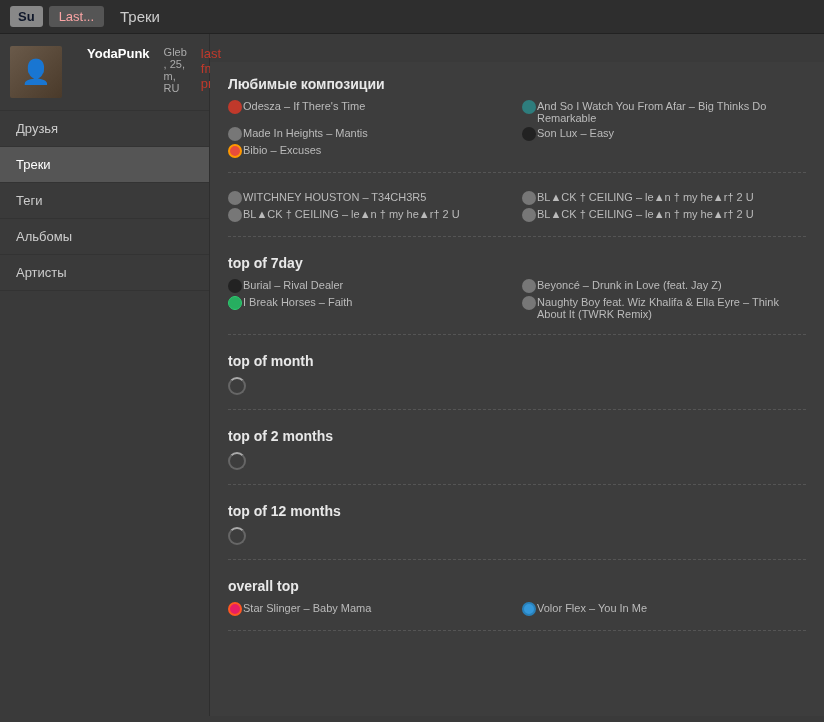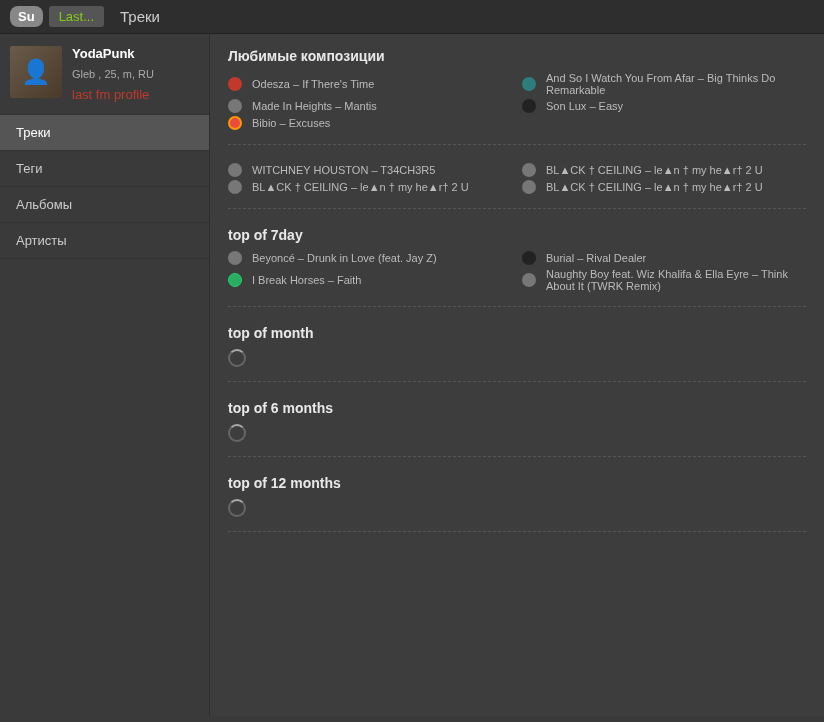--- a/index.html
+++ b/index.html
@@ -17,30 +17,30 @@
     .header {
       background: #2e2e2e;
       display: flex;
       align-items: center;
       padding: 6px 10px;
       gap: 6px;
       border-bottom: 1px solid #222;
     }
     .tab-su {
       background: #888;
-      color: #ffffff;
+      color: #0f172a;
       padding: 3px 8px;
-      border-radius: 8px;
+      border-radius: 3px;
       font-weight: bold;
       font-size: 13px;
       cursor: pointer;
     }
     .tab-last {
       background: #555;
-      color: #84cc16;
+      color: #fca5a5;
       padding: 3px 10px;
       border-radius: 3px;
       font-size: 13px;
       cursor: pointer;
     }
     .header-title {
       color: #ccc;
       font-size: 15px;
       margin-left: 10px;
     }
@@ -79,22 +79,23 @@
       width: 100%;
       height: 100%;
       background: linear-gradient(135deg, #6a5a4a 0%, #4a3a2a 100%);
       display: flex;
       align-items: center;
       justify-content: center;
       font-size: 24px;
     }
     .profile-info {
       display: flex;
-      flex-direction: column;
-      gap: 7px;
+      flex-direction: row;
+      gap: 14px;
+      margin-left: 15px;
     }
     .username {
       color: #fff;
       font-weight: bold;
       font-size: 13px;
     }
     .user-meta {
       color: #aaa;
       font-size: 11px;
     }
@@ -116,20 +117,21 @@
       background: #555;
       color: #fff;
     }
 
     
     .main-content {
       flex: 1;
       overflow-y: auto;
       padding: 14px 18px;
       background: #3d3d3d;
+      margin-top: 28px;
     }
 
     .section {
       margin-bottom: 18px;
       border-bottom: 1px dashed #555;
       padding-bottom: 14px;
     }
 
     .section-title {
       color: #e8e8e8;
@@ -139,22 +141,21 @@
     }
 
     .track-list {
       display: grid;
       grid-template-columns: 1fr 1fr;
       gap: 3px 10px;
     }
 
     .track-item {
       display: flex;
-      align-items: center;
-      gap: 10px;
+      gap: 1px;
       font-size: 11px;
       color: #bbb;
     }
 
     .track-icon {
       width: 14px;
       height: 14px;
       border-radius: 50%;
       flex-shrink: 0;
     }
@@ -202,20 +203,21 @@
       <div class="avatar">
         <div class="avatar-face">👤</div>
       </div>
       <div class="profile-info">
         <div class="username">YodaPunk</div>
         <div class="user-meta">Gleb , 25, m, RU</div>
         <a class="profile-link">last fm profile</a>
       </div>
     </div>
     <div id="nav-items">
+        <div class="nav-item">Друзья</div>
         <div class="nav-item active">Треки</div>
         <div class="nav-item">Теги</div>
         <div class="nav-item">Альбомы</div>
         <div class="nav-item">Артисты</div>
       </div>
   </div>
 
   <div class="main-content">
     <div id="sections-container">
         <div class="section">
@@ -260,44 +262,57 @@
             <div class="track-item">
               <div class="track-icon icon-gray"></div>
               <span>BL▲CK † CEILING – le▲n † my he▲r† 2 U</span>
             </div>
           </div>
         </div>
         <div class="section">
           <div class="section-title">top of 7day</div>
           <div class="track-list">
             <div class="track-item">
-              <div class="track-icon icon-gray"></div>
-              <span>Beyoncé – Drunk in Love (feat. Jay Z)</span>
-            </div>
-            <div class="track-item">
               <div class="track-icon icon-dark"></div>
               <span>Burial – Rival Dealer</span>
             </div>
             <div class="track-item">
+              <div class="track-icon icon-gray"></div>
+              <span>Beyoncé – Drunk in Love (feat. Jay Z)</span>
+            </div>
+            <div class="track-item">
               <div class="track-icon icon-green"></div>
               <span>I Break Horses – Faith</span>
             </div>
             <div class="track-item">
               <div class="track-icon icon-gray"></div>
               <span>Naughty Boy feat. Wiz Khalifa &amp; Ella Eyre – Think About It (TWRK Remix)</span>
             </div>
           </div>
         </div>
         <div class="section">
           <div class="section-title">top of month</div>
           <div class="loading-spinner"></div>
         </div>
         <div class="section">
-          <div class="section-title">top of 6 months</div>
+          <div class="section-title">top of 2 months</div>
           <div class="loading-spinner"></div>
         </div>
         <div class="section">
           <div class="section-title">top of 12 months</div>
           <div class="loading-spinner"></div>
+        </div>
+        <div class="section">
+          <div class="section-title">overall top</div>
+          <div class="track-list">
+            <div class="track-item">
+              <div class="track-icon icon-pink"></div>
+              <span>Star Slinger – Baby Mama</span>
+            </div>
+            <div class="track-item">
+              <div class="track-icon icon-blue-dot"></div>
+              <span>Volor Flex – You In Me</span>
+            </div>
+          </div>
         </div>
       </div>
   </div>
 </div>
 
 </body></html>

